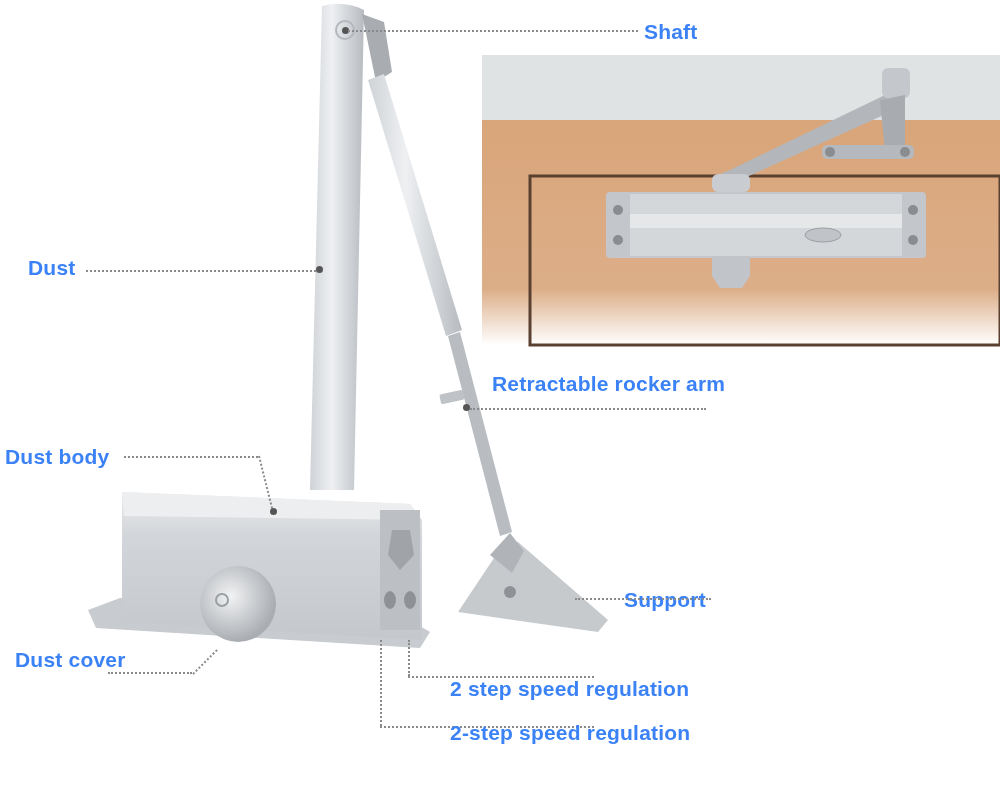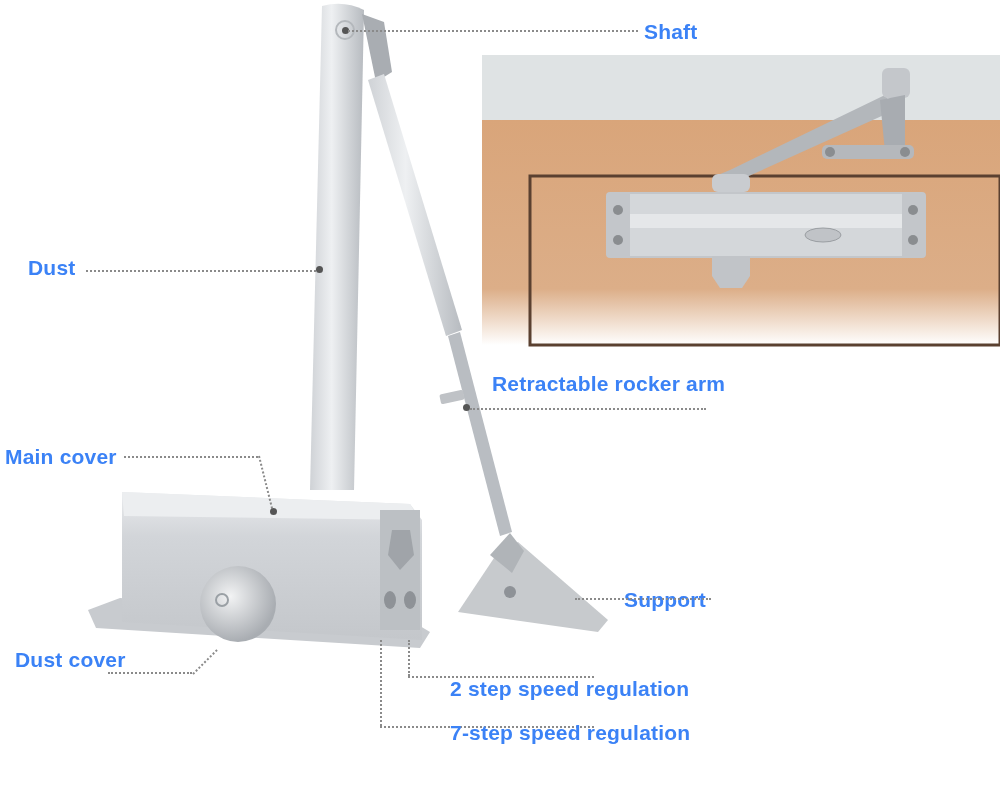--- a/index.html
+++ b/index.html
@@ -96,31 +96,31 @@
 <div class="label" style="left:644px;top:20px;">Shaft</div>
 
 <div class="label" style="left:28px;top:256px;">Dust</div>
 <div class="lead" style="left:86px;top:270px;width:230px;"></div>
 <div class="dot" style="left:316px;top:266px;"></div>
 
 <div class="label" style="left:492px;top:372px;">Retractable rocker arm</div>
 <div class="dot" style="left:463px;top:404px;"></div>
 <div class="lead" style="left:470px;top:408px;width:236px;"></div>
 
-<div class="label" style="left:5px;top:445px;">Main cover</div>
+<div class="label" style="left:5px;top:445px;">Dust body</div>
 <div class="lead" style="left:124px;top:456px;width:134px;"></div>
 <div class="vlead" style="left:258px;top:456px;height:54px;transform:rotate(-14deg);transform-origin:top;"></div>
 <div class="dot" style="left:270px;top:508px;"></div>
 
 <div class="label" style="left:624px;top:588px;">Support</div>
 <div class="lead" style="left:575px;top:598px;width:136px;"></div>
 
 <div class="label" style="left:15px;top:648px;">Dust cover</div>
 <div class="lead" style="left:108px;top:672px;width:84px;"></div>
 <div class="vlead" style="left:192px;top:640px;height:34px;transform:rotate(45deg);transform-origin:bottom;"></div>
 
 <div class="vlead" style="left:408px;top:640px;height:36px;"></div>
 <div class="lead" style="left:408px;top:676px;width:186px;"></div>
 <div class="label" style="left:450px;top:677px;">2 step speed regulation</div>
 
 <div class="vlead" style="left:380px;top:640px;height:86px;"></div>
 <div class="lead" style="left:380px;top:726px;width:214px;"></div>
-<div class="label" style="left:450px;top:721px;">7-step speed regulation</div>
+<div class="label" style="left:450px;top:721px;">2-step speed regulation</div>
 
 </body></html>

